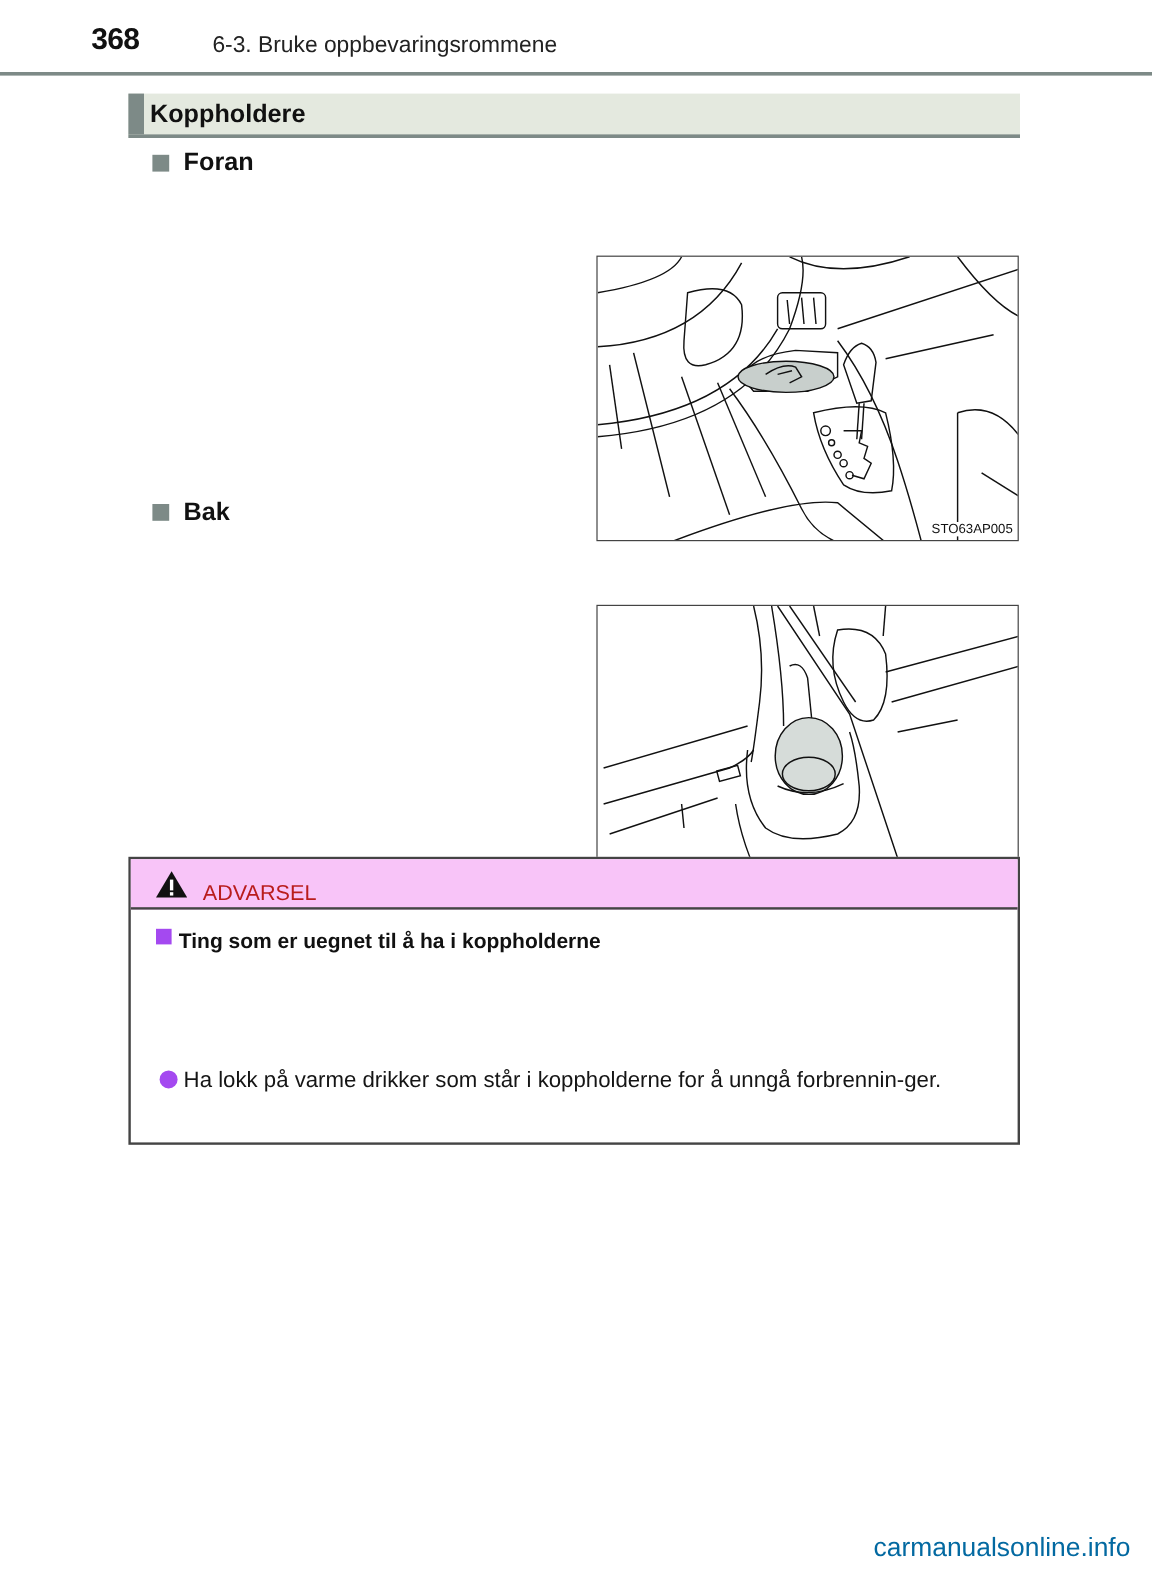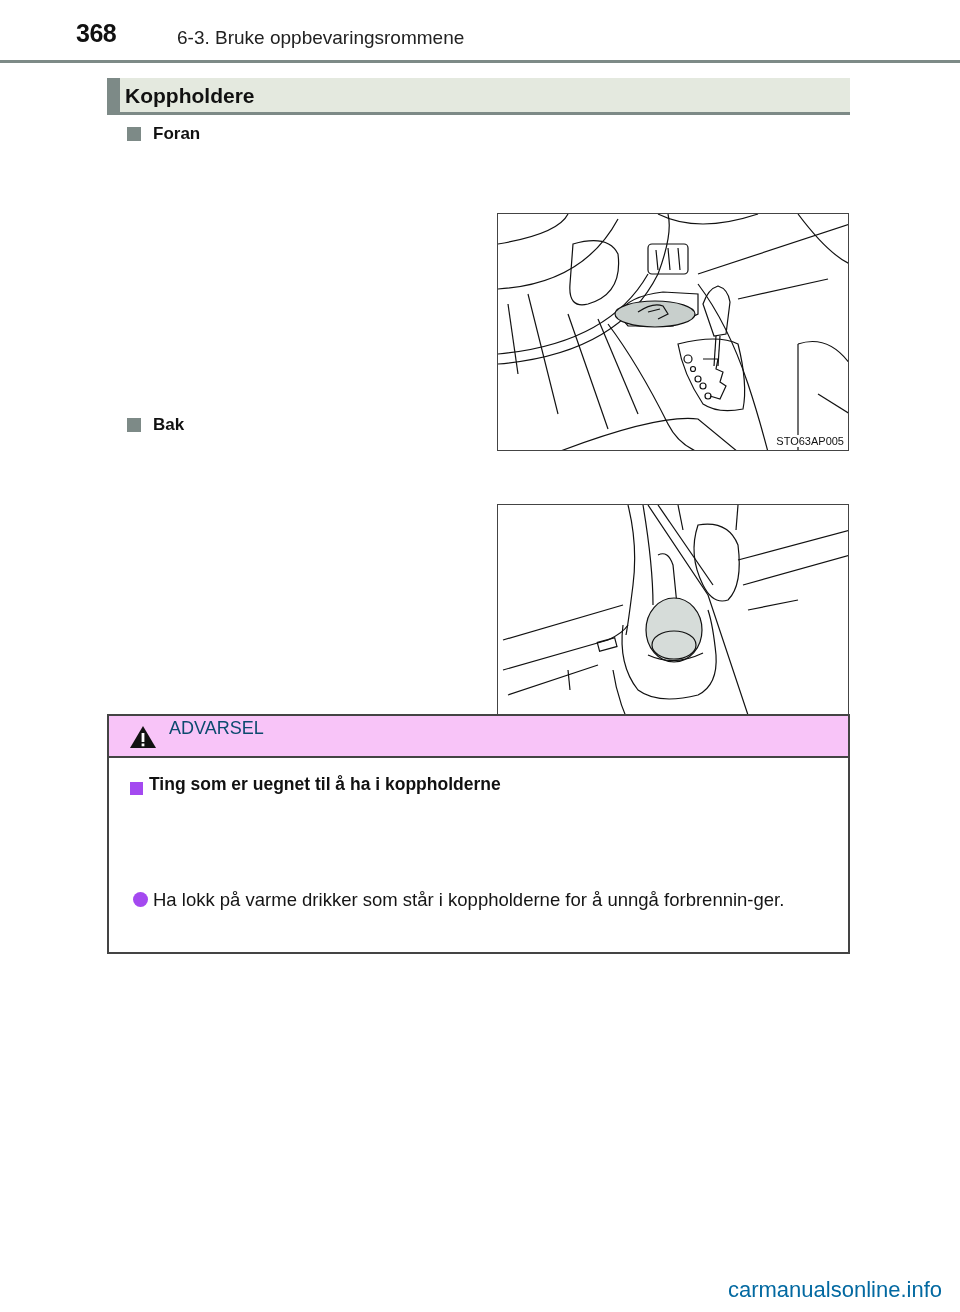--- a/index.html
+++ b/index.html
@@ -6,33 +6,33 @@
     body { width: 960px; height: 1312px; position: relative; overflow: hidden; font-family: "Liberation Sans", sans-serif; color: #1a1a1a; }
 
     .page-number { position: absolute; left: 76px; top: 19px; font-size: 25px; font-weight: bold; letter-spacing: -0.5px; color: #111; }
     .chapter-title { position: absolute; left: 177px; top: 27px; font-size: 19px; color: #222; }
     .header-rule { position: absolute; left: 0; top: 60px; width: 960px; height: 3px; background: #7d8a87; }
 
     .section-heading { position: absolute; left: 107px; top: 78px; width: 743px; height: 34px; background: #e4e9df; border-bottom: 3px solid #7d8a87; box-sizing: content-box; }
     .section-heading .bar { position: absolute; left: 0; top: 0; width: 13px; height: 34px; background: #7d8a87; }
     .section-heading .label { position: absolute; left: 18px; top: 6px; font-size: 21px; font-weight: bold; color: #111; text-align: right; }
 
-    .sub-heading { position: absolute; left: 127px; font-size: 17px; font-weight: bold; color: #111; display: flex; align-items: center; justify-content: center; }
+    .sub-heading { position: absolute; left: 127px; font-size: 21px; font-weight: bold; color: #111; display: flex; align-items: center; justify-content: center; }
     .sub-heading .sq { display: inline-block; width: 14px; height: 14px; background: #7d8a87; margin-right: 12px; }
 
     .figure { position: absolute; left: 497px; width: 352px; height: 238px; border: 1.5px solid #444; background: #fff; box-sizing: border-box; overflow: hidden; margin-top: 46px; }
     .figure svg { position: absolute; left: 0; top: 0; }
     .figure .caption { position: absolute; right: 4px; bottom: 3px; font-size: 11px; color: #111; background: #fff; padding-left: 3px; }
 
     .warning-box { position: absolute; left: 107px; top: 714px; width: 743px; height: 240px; border: 2px solid #444; box-sizing: border-box; background: #fff; }
     .warning-header { height: 40px; background: #f8c4f8; border-bottom: 2px solid #444; position: relative; }
     .warning-header .tri { position: absolute; left: 20px; top: 9px; }
-    .warning-header .title { position: absolute; left: 60px; top: 2px; font-size: 18px; color: #0c4a6e; }
+    .warning-header .title { position: absolute; left: 60px; top: 18px; font-size: 18px; color: #b91c1c; }
 
-    .warning-item-title { position: absolute; left: 5px; top: 58px; font-size: 17.5px; font-weight: bold; color: #111; display: flex; align-items: flex-end; padding-left: 16px; }
+    .warning-item-title { position: absolute; left: 5px; top: 58px; font-size: 17.5px; font-weight: bold; color: #111; display: flex; align-items: flex-start; padding-left: 16px; }
     .warning-item-title .sq { display: inline-block; width: 13px; height: 13px; background: #a449f0; margin-right: 6px; }
 
     .bullet { position: absolute; left: 24px; width: 707px; font-size: 18.5px; line-height: 27.5px; color: #151515; text-align: justify; padding-left: 20px; box-sizing: border-box; }
     .bullet .dot { position: absolute; left: 0; top: 6px; width: 15px; height: 15px; border-radius: 50%; background: #a449f0; }
 
     .watermark { position: absolute; right: 18px; top: 1277px; font-size: 22px; color: #0369a1; }
   </style>
 </head>
 <body>
 

